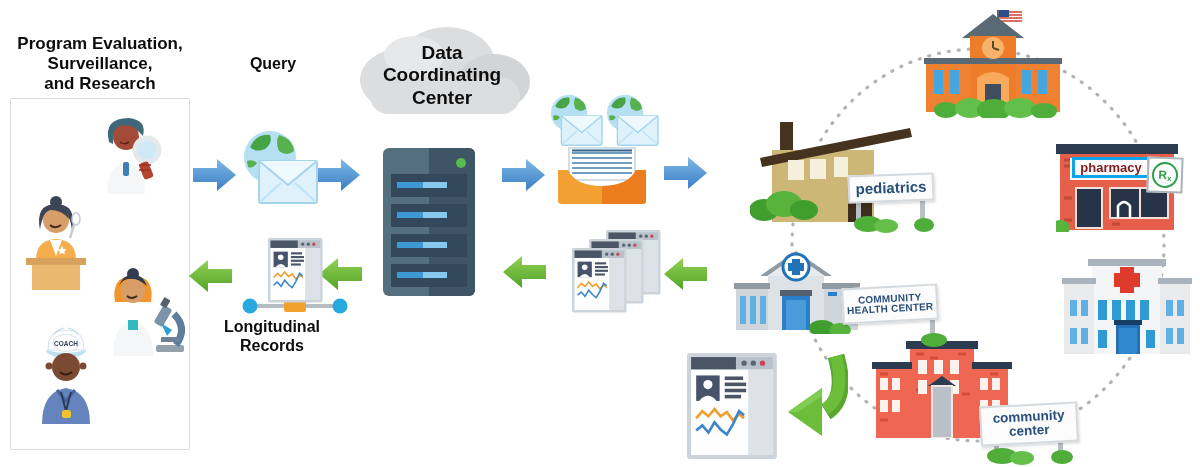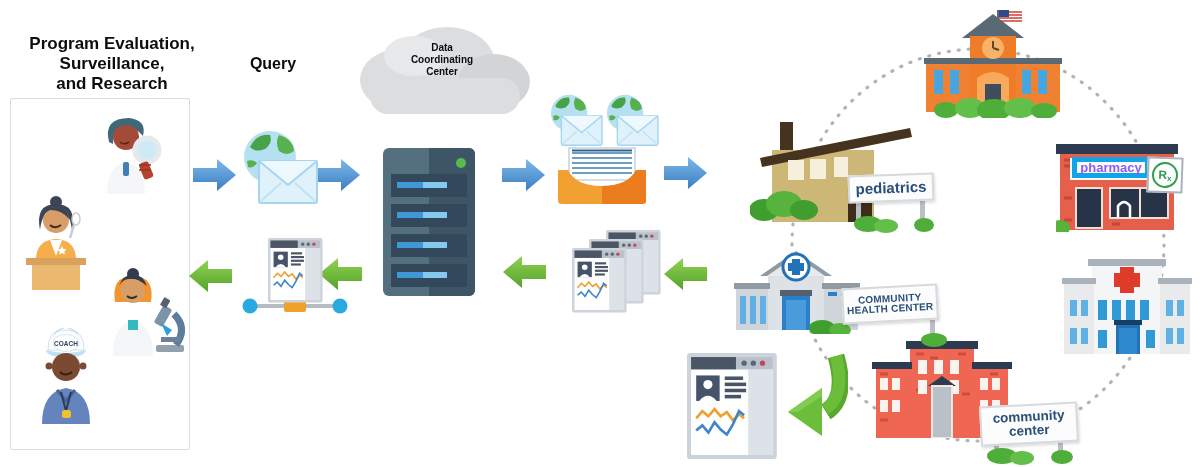--- a/index.html
+++ b/index.html
@@ -6,21 +6,21 @@
   html,body{background:#fff}
   body{font-family:"Liberation Sans",sans-serif;color:#111}
   .stage{position:relative;width:1200px;height:467px;background:#fff;overflow:hidden}
   .abs{position:absolute}
   .lbl{position:absolute;font-weight:bold;text-align:center;white-space:pre-line;line-height:1.18;color:#0d0d0d}
   .panel-box{position:absolute;left:10px;top:98px;width:180px;height:352px;background:#fff;border:1px solid #dcdcdc;border-radius:2px}
   .sign{position:absolute;display:flex;align-items:center;justify-content:center;background:#fcfcfd;border:2px solid #d5dade;box-shadow:1px 2px 3px rgba(0,0,0,.15);color:#29507a;font-weight:bold;white-space:pre-line;text-align:center;line-height:1.05;z-index:6}
   .sign-ped{left:848px;top:174px;width:86px;height:28px;font-size:15px;transform:rotate(-2deg)}
   .sign-chc{left:842px;top:286px;width:96px;height:36px;font-size:10px;transform:rotate(-3deg);letter-spacing:.2px}
   .sign-cc{left:980px;top:404px;width:98px;height:40px;font-size:13.5px;transform:rotate(-3deg)}
-  .sign-pharm{left:1072px;top:157px;width:78px;height:21px;font-size:13px;color:#8b5cf6;border:5px solid #0ea5e9;box-shadow:none;z-index:6}
+  .sign-pharm{left:1072px;top:157px;width:78px;height:21px;font-size:13px;color:#7f1d1d;border:3px solid #0ea5e9;box-shadow:none;z-index:6}
   .rx-sign{position:absolute;left:1147px;top:157px;width:36px;height:36px;background:#fdfdfd;border:2px solid #a9b3bb;display:flex;align-items:center;justify-content:center;transform:rotate(2deg);z-index:6}
   .rx-circle{width:26px;height:26px;border:2px solid #2f9e4f;border-radius:50%;display:flex;align-items:center;justify-content:center;color:#2f9e4f;font-weight:bold;font-size:12px}
   .rx-circle .sub{font-size:8px;margin-top:6px}
   .z1{z-index:1}.z2{z-index:2}
 </style>
 </head>
 <body>
 
 <div class="stage">
 
@@ -64,21 +64,21 @@
         <polyline points="9,64 15,57 21,62 27,55 33,62 39,58 45,66 51,60 56,64" fill="none" stroke="#efa02f" stroke-width="2.6"></polyline>
         <polyline points="9,76 15,71 21,78 27,68 33,75 39,80 45,70 51,57 56,61" fill="none" stroke="#3f86c9" stroke-width="2.6"></polyline>
       </g>
     </defs>
   </svg>
 
   <svg class="abs" style="left:760px;top:30px;z-index:0" width="440" height="437" viewBox="0 0 440 437">
     <ellipse cx="218" cy="215" rx="186" ry="196" fill="none" stroke="#b3b3b3" stroke-width="3.2" stroke-dasharray="1 9" stroke-linecap="round"></ellipse>
   </svg>
 
-  <div class="lbl" style="left:12px;top:34px;width:200px;font-size:17px">Program Evaluation,
+  <div class="lbl" style="left:0;top:34px;width:200px;font-size:17px">Program Evaluation,
 Surveillance,
 and Research</div>
   <div class="panel-box"></div>
 
   <svg class="abs z1" style="left:95px;top:110px" width="72" height="84" viewBox="0 0 72 84">
     <path d="M14,32 Q8,8 34,8 Q52,10 48,26 Q40,16 28,16 Q17,18 18,34 Z" fill="#3f6879"></path>
     <circle cx="31" cy="27" r="13" fill="#a34a38"></circle>
     <path d="M16,26 Q16,13 33,13 Q45,14 46,24 Q38,13 25,16 Q18,18 16,26 Z" fill="#3f6879"></path>
     <path d="M25,32 q4,3.5 9,0" stroke="#5a2418" stroke-width="1.6" fill="none"></path>
     <path d="M12,84 Q12,56 31,52 Q50,56 50,84 Z" fill="#f4f6f7"></path>
@@ -153,21 +153,21 @@
       <use href="#globe-env"></use>
     </svg>
 
   <svg class="abs" style="left:352px;top:20px" width="180" height="100" viewBox="0 0 180 100">
     <ellipse cx="48" cy="60" rx="40" ry="31" fill="#dcdddf"></ellipse>
     <ellipse cx="95" cy="44" rx="48" ry="37" fill="#dcdddf"></ellipse>
     <ellipse cx="142" cy="62" rx="36" ry="28" fill="#d2d4d6"></ellipse>
     <rect x="18" y="58" width="150" height="36" rx="18" fill="#dcdddf"></rect>
     <ellipse cx="62" cy="36" rx="30" ry="20" fill="#e7e8ea"></ellipse>
   </svg>
-  <div class="lbl" style="left:362px;top:42px;width:160px;font-size:10px;z-index:2">Data
+  <div class="lbl" style="left:362px;top:42px;width:160px;font-size:19px;z-index:2">Data
 Coordinating
 Center</div>
 
   <svg class="abs" style="left:383px;top:148px" width="92" height="148" viewBox="0 0 92 148">
     <rect x="0" y="0" width="92" height="148" rx="6" fill="#54707e"></rect>
     <path d="M46,0 h40 a6,6 0 0 1 6,6 v136 a6,6 0 0 1 -6,6 h-40 Z" fill="#3d5564"></path>
     <circle cx="78" cy="15" r="5" fill="#56bb4e"></circle>
     <g>
       <rect x="8" y="26" width="76" height="23" fill="#33485a"></rect>
       <rect x="14" y="34" width="50" height="6" fill="#3f98d6"></rect>
@@ -218,20 +218,22 @@
   </svg>
 
   <svg class="abs" style="left:240px;top:238px" width="110" height="80" viewBox="0 0 110 80">
     <line x1="10" y1="68" x2="100" y2="68" stroke="#b5bcc4" stroke-width="4"></line>
     <line x1="55" y1="50" x2="55" y2="66" stroke="#b5bcc4" stroke-width="3"></line>
     <circle cx="10" cy="68" r="7.5" fill="#28a9e0"></circle>
     <circle cx="100" cy="68" r="7.5" fill="#28a9e0"></circle>
     <rect x="44" y="61" width="22" height="13" rx="2" fill="#f0a12c"></rect>
     <use href="#record-page" transform="translate(28,0) scale(0.62)"></use>
   </svg>
+  <div class="lbl" style="left:212px;top:318px;width:120px;font-size:16px">Longitudinal
+Records</div>
 
   <svg class="abs z1" style="left:750px;top:112px" width="185" height="120" viewBox="0 0 185 120">
     <rect x="30" y="10" width="13" height="34" fill="#46331f"></rect>
     <rect x="22" y="38" width="102" height="72" fill="#cdb777"></rect>
     <polygon points="10,46 160,16 162,25 12,55" fill="#46331f"></polygon>
     <rect x="38" y="48" width="16" height="20" fill="#f5f0dc"></rect>
     <rect x="60" y="47" width="16" height="20" fill="#f5f0dc"></rect>
     <rect x="84" y="45" width="14" height="20" fill="#f5f0dc"></rect>
     <path d="M98,110 L98,72 Q110,56 122,72 L122,110 Z" fill="#3e2d1c"></path>
     <ellipse cx="14" cy="98" rx="15" ry="11" fill="#3f9e2e"></ellipse>

